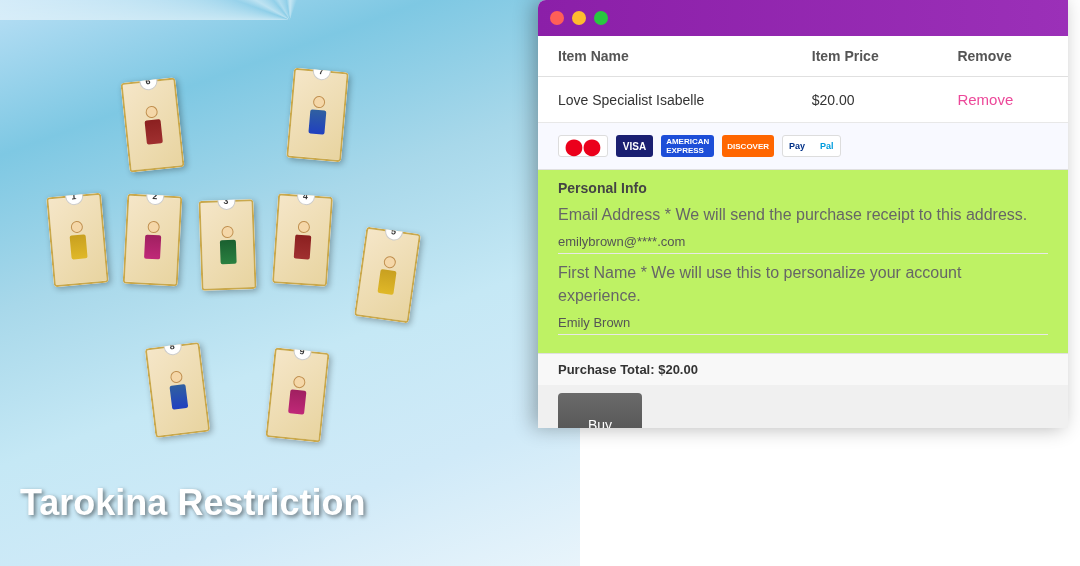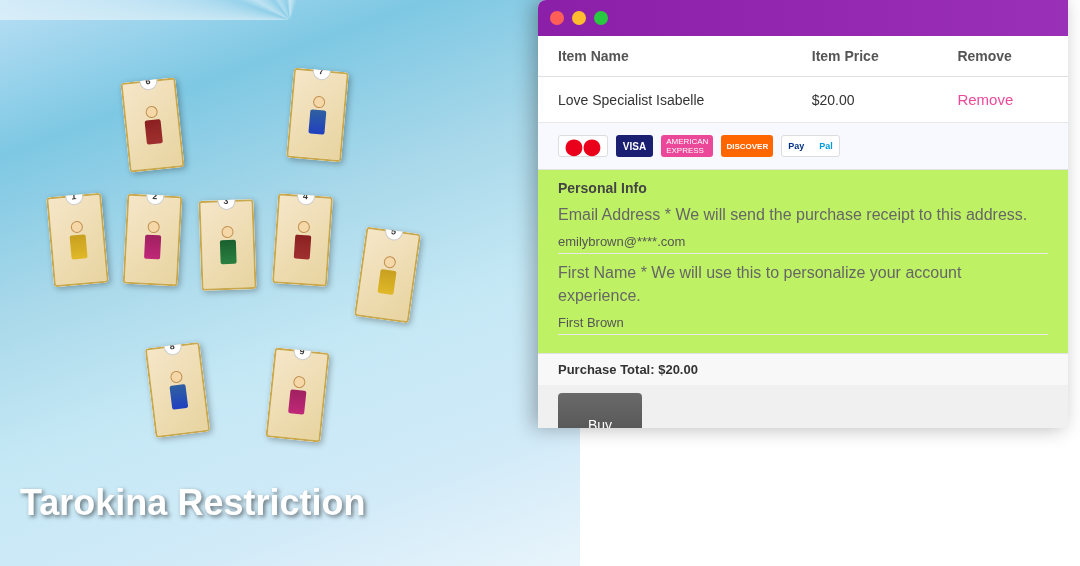--- a/index.html
+++ b/index.html
@@ -231,24 +231,24 @@
 
     .pay-visa {
       background: #1a1f71;
       color: white;
       font-size: 10px;
       font-weight: 900;
       padding: 3px 7px;
     }
 
     .pay-amex {
-      background: #ec4899;
+      background: #1d4ed8;
       color: white;
       font-size: 8px;
-      font-weight: normal;
+      font-weight: bold;
       padding: 6px 5px;
     }
 
     .pay-discover {
       background: #f60;
       color: white;
       font-size: 8px;
       font-weight: bold;
       padding: 3px 5px;
     }
@@ -452,19 +452,19 @@
       </div>
   </div>
 
   <div class="form-section">
     <div class="section-title">Personal Info</div>
 
     <div class="field-label">Email Address * We will send the purchase receipt to this address.</div>
     <div class="field-value">emilybrown@****.com</div>
 
     <div class="field-label">First Name * We will use this to personalize your account experience.</div>
-    <div class="field-value">First Brown</div>
+    <div class="field-value">Emily Brown</div>
   </div>
 
   <div class="purchase-total">Purchase Total: $20.00</div>
 
   <button class="buy-btn">Buy</button>
 </div>
 
 </body></html>

